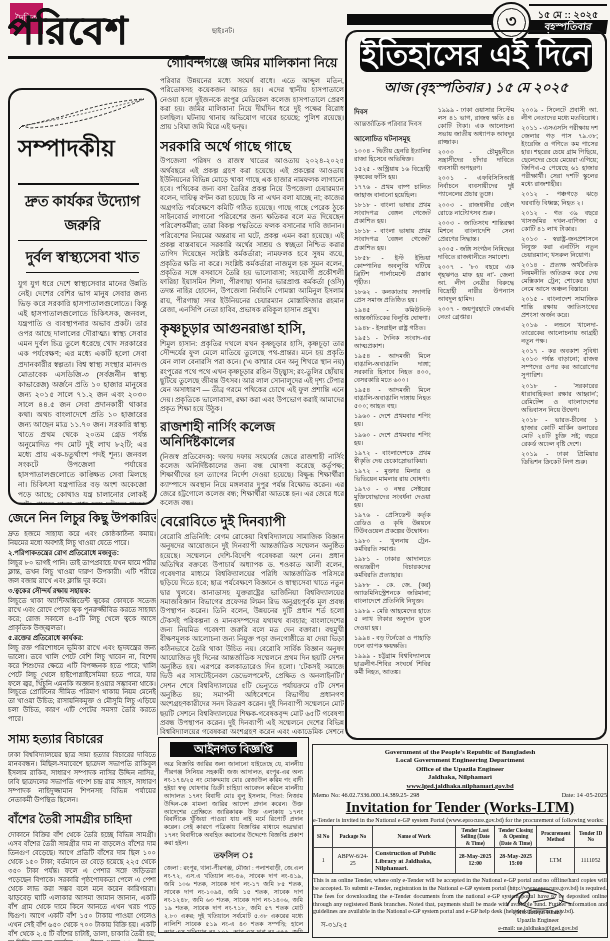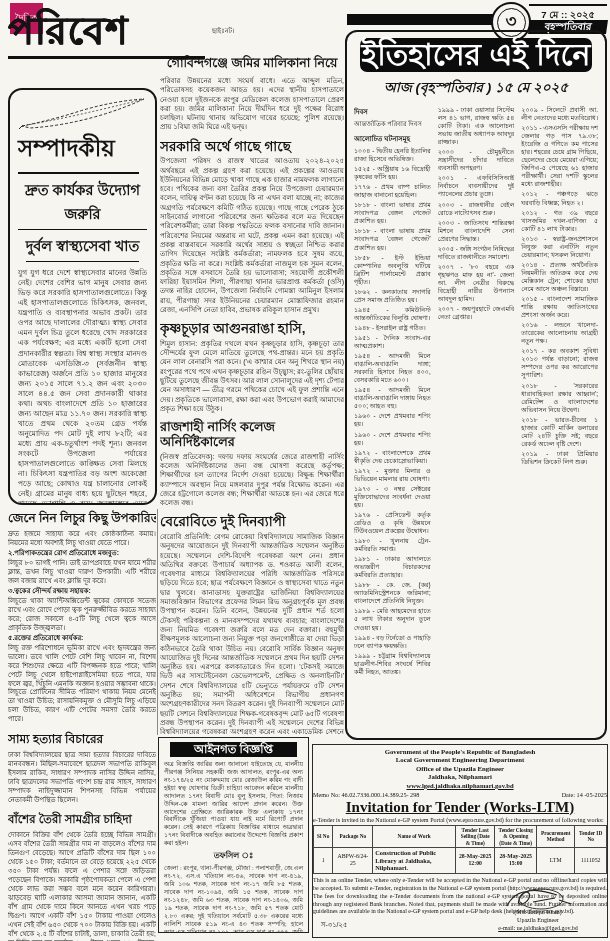--- a/index.html
+++ b/index.html
@@ -16,21 +16,21 @@
   .pg-circle{width:36px;height:36px;border:2.5px solid #111;border-radius:50%;background:#f7f5f0;
              display:flex;align-items:center;justify-content:center;}
   .pg-circle-inner{width:27px;height:27px;border:1.6px solid #111;border-radius:50%;
              display:flex;align-items:center;justify-content:center;font-size:17px;font-weight:900;}
   .hdr-date{font-size:9.5px;font-weight:800;text-align:center;border-top:2px solid #111;padding-top:2px;}
   .hdr-day{background:#0d0d0d;color:#fff;font-size:10px;font-weight:800;text-align:center;
            line-height:14px;transform:skewX(-8deg);}
   
   .edit-box{left:8px;top:88px;width:149px;height:417px;border:2px solid #161616;border-radius:14px;
             padding:6px 8px;box-sizing:border-box;overflow:hidden;}
-  .edit-sec{font-size:23px;font-weight:900;border-bottom:2.5px solid #111;padding-bottom:3px;width:94%;}
+  .edit-sec{font-size:23px;font-weight:900;border-bottom:2.5px solid #111;padding-bottom:14px;width:94%;}
   .edit-hl{font-size:14.5px;font-weight:800;text-align:center;border-bottom:1.8px solid #111;
            padding-bottom:2px;margin:5px auto 0;width:fit-content;max-width:100%;}
   .edit-body{font-size:7.4px;line-height:1.36;margin-top:6px;height:262px;overflow:hidden;}
   
   .left-flow{left:8px;top:509px;width:148px;height:432px;overflow:hidden;}
   .mid-flow{left:160px;top:26px;width:184px;height:711px;overflow:hidden;}
   .cap{font-size:6.5px;margin-left:52px;}
   .hl-c{font-size:12.5px;font-weight:800;text-align:center;white-space:nowrap;margin-top:17px;}
   .hl-l{font-size:13.5px;font-weight:800;margin-top:7px;line-height:1.15;}
   .hl-s{font-size:11px;font-weight:800;margin-top:6px;white-space:nowrap;}
@@ -82,21 +82,21 @@
 <div class="page">
 
   <span class="abs daily-chip" style="left:10px;top:3px;">দৈনিক</span>
   <div class="abs mast-title" style="left:8px;top:12px;width:198px;">পরিবেশ</div>
   <div class="abs mast-rule" style="left:8px;top:56px;width:197px;height:2.5px;"></div>
 
   <div class="abs hdr-bar" style="left:347px;top:14px;width:146px;height:11px;"></div>
   <div class="abs pg-circle" style="left:491px;top:2px;">
     <div class="pg-circle-inner">৩</div>
   </div>
-  <div class="abs hdr-date" style="left:529px;top:4px;width:78px;">7 মে :: ২০২৫</div>
+  <div class="abs hdr-date" style="left:529px;top:4px;width:78px;">১৫ মে :: ২০২৫</div>
   <div class="abs hdr-day" style="left:529px;top:20px;width:78px;height:14px;">বৃহস্পতিবার</div>
 
   <div class="abs edit-box">
     <svg width="130" height="34" viewBox="0 0 130 34" style="display:block;margin:0 auto;">
       <path d="M4 30 Q34 24 62 15 Q95 5 126 3 Q104 13 80 20 Q45 30 12 32 Z" fill="none" stroke="#2a2a2a" stroke-width="1" stroke-dasharray="3 2"></path>
       <path d="M4 30 Q60 20 126 3" fill="none" stroke="#2a2a2a" stroke-width="0.8" stroke-dasharray="2 2"></path>
       <path d="M4 30 L1 33" stroke="#2a2a2a" stroke-width="1"></path>
     </svg>
     <div class="edit-sec">সম্পাদকীয়</div>
     <div class="edit-hl">দ্রুত কার্যকর উদ্যোগ জরুরি</div>

